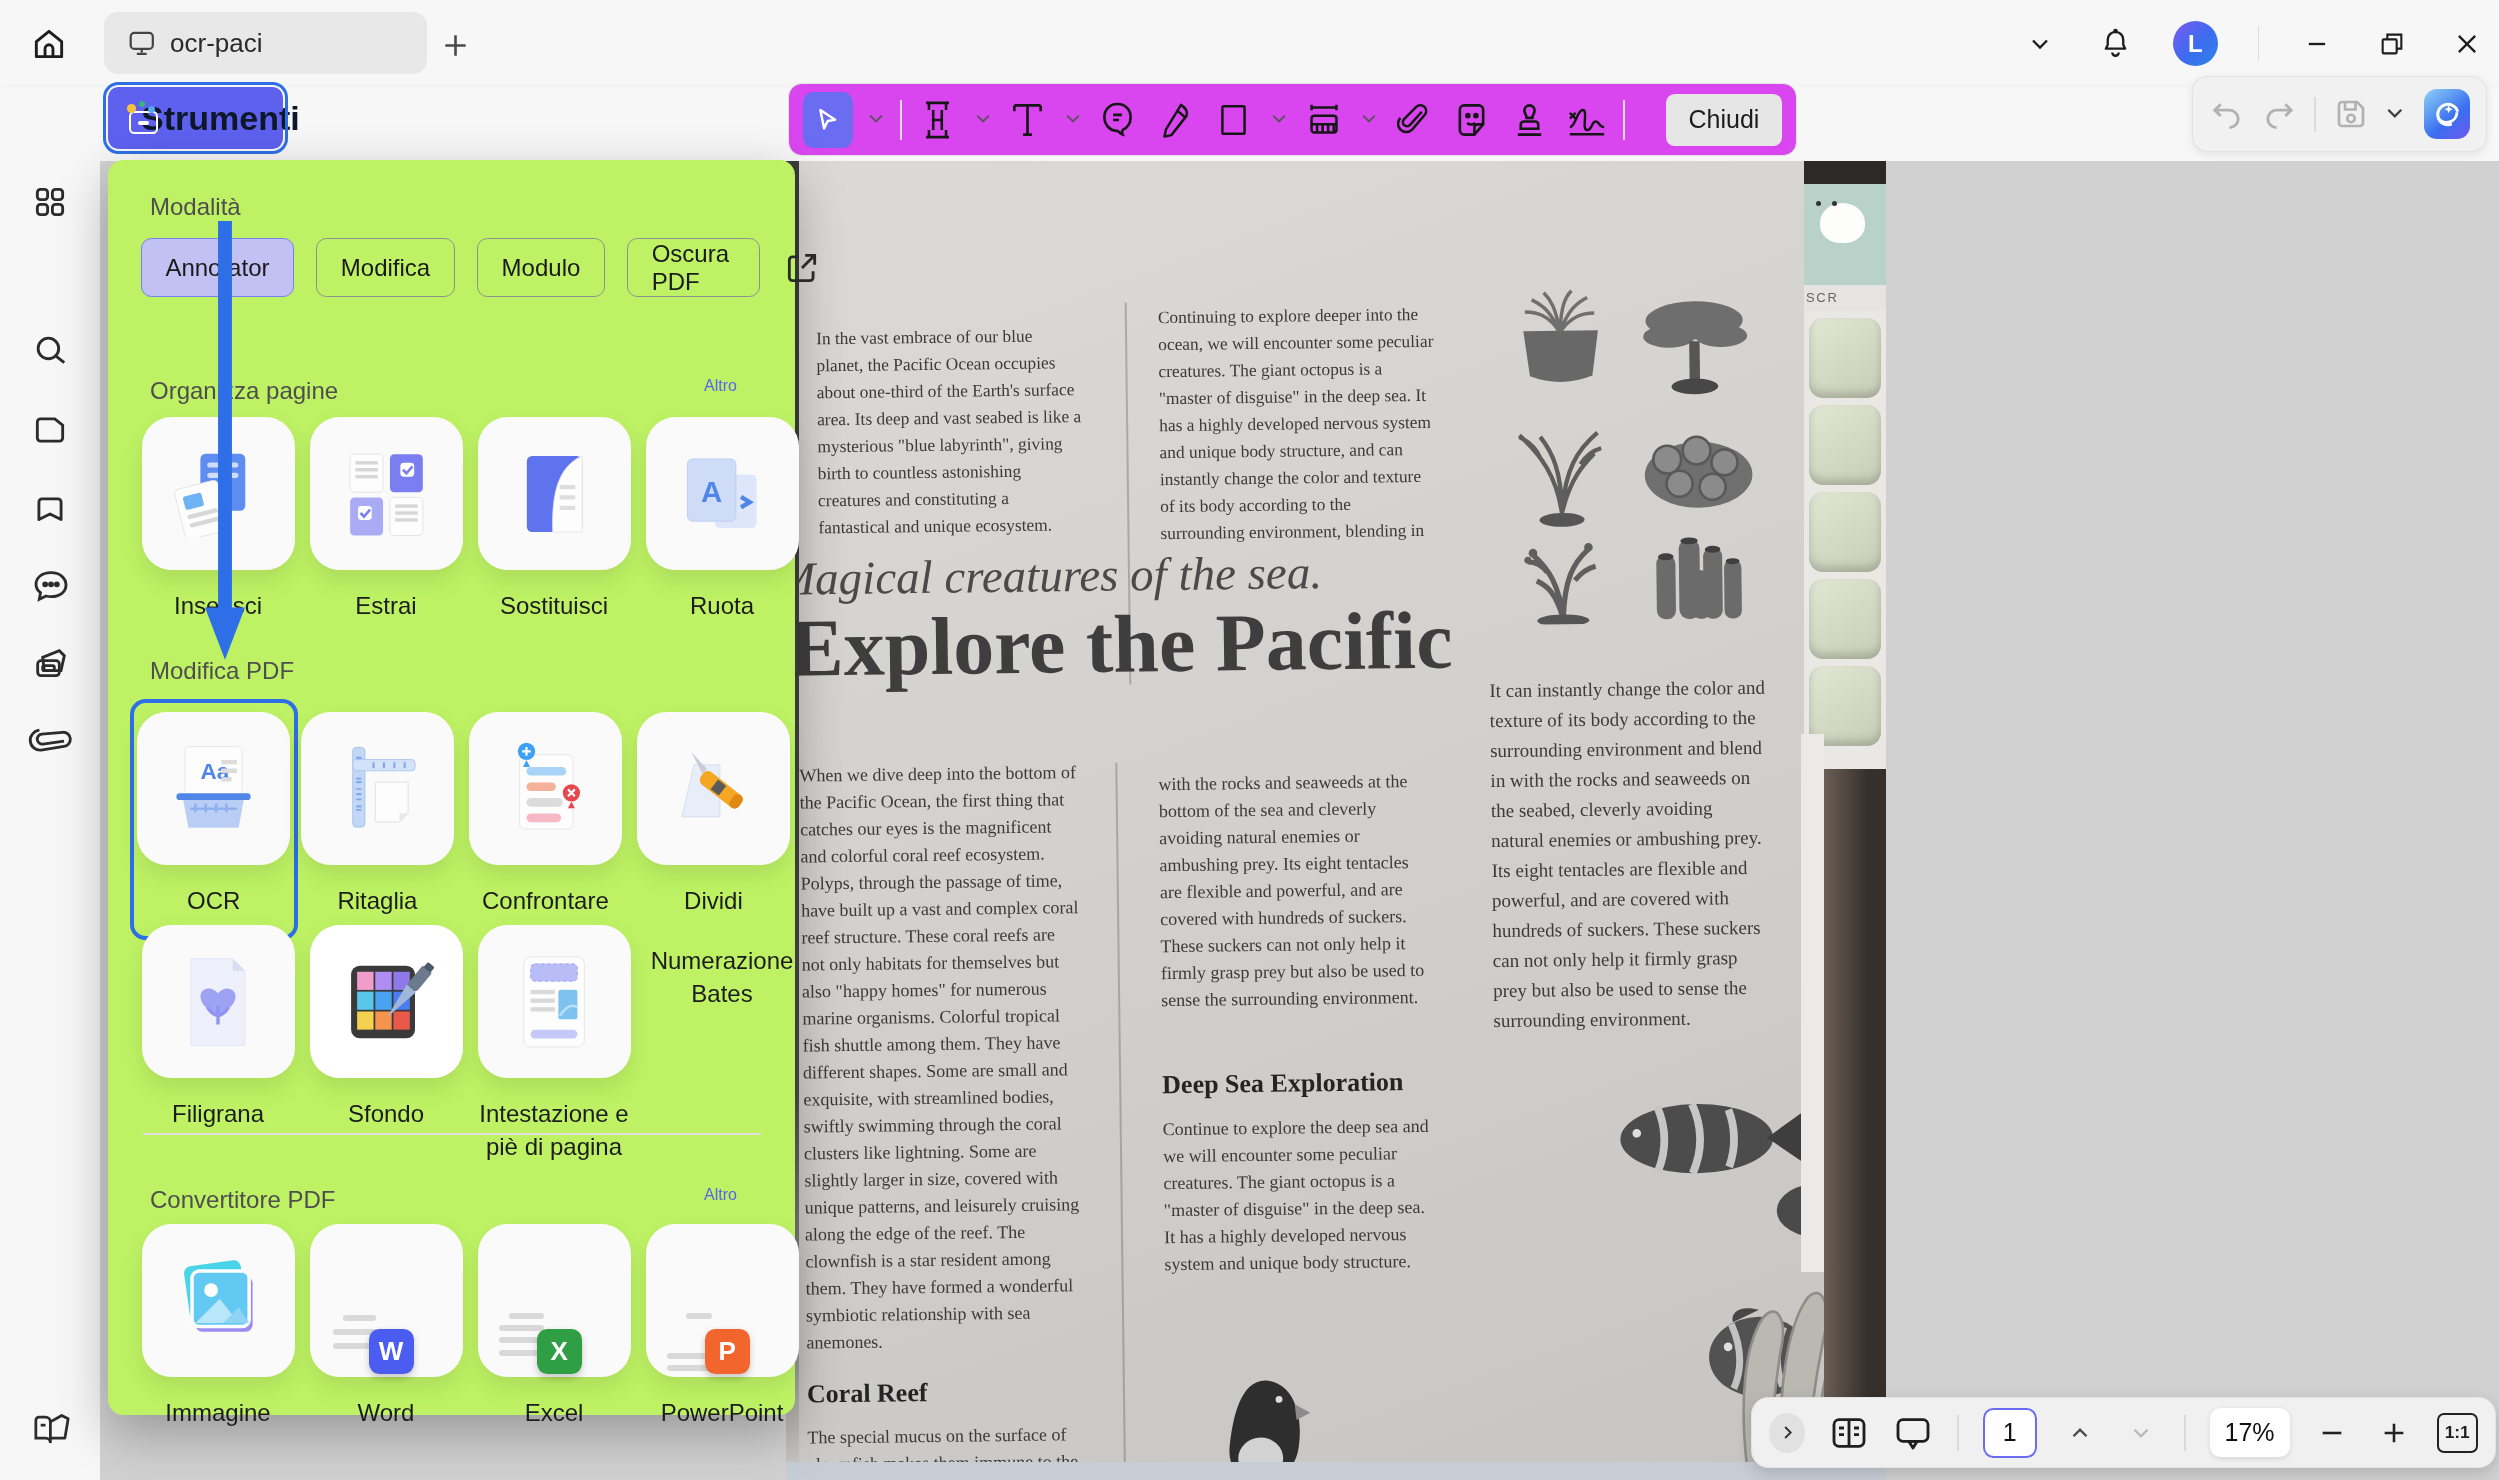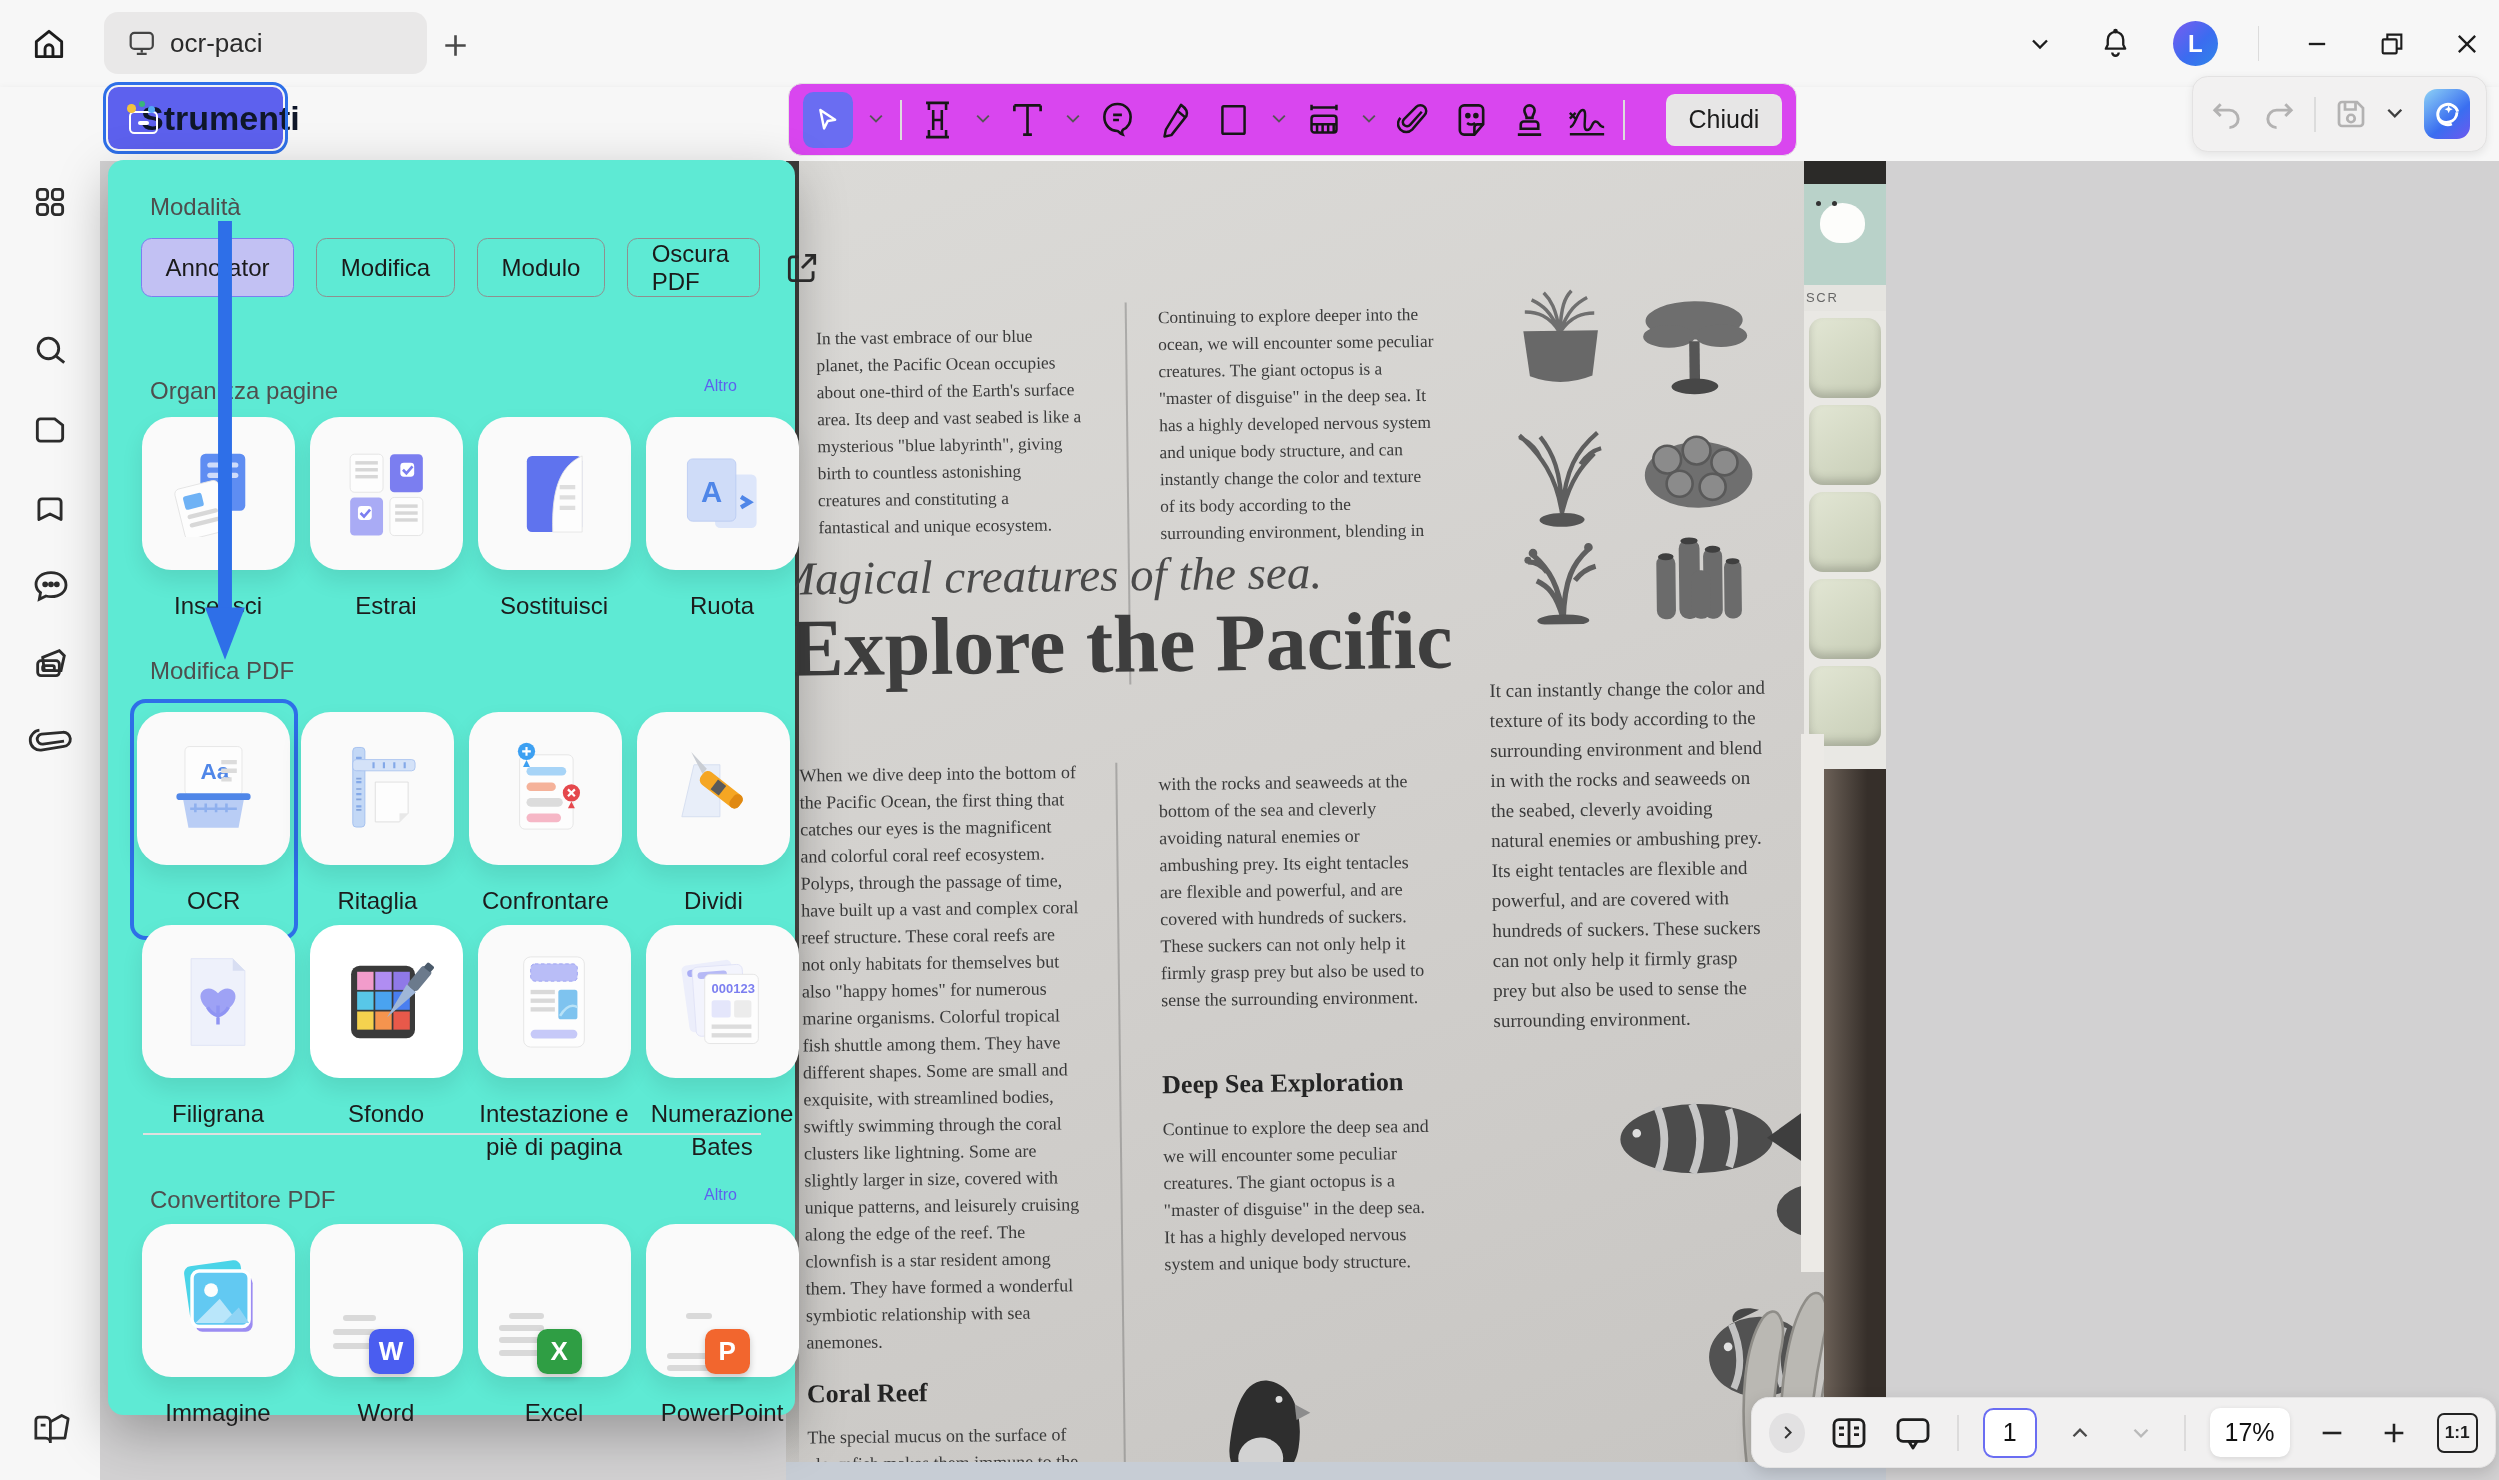--- a/index.html
+++ b/index.html
@@ -76,21 +76,21 @@
   .kb-sticker .e1,.kb-sticker .e2{position:absolute;top:17.4px;width:5.2px;height:5.2px;background:#333;border-radius:50%;}
   .kb-sticker .e1{left:12px;}.kb-sticker .e2{left:28px;}
   .kb-scr{height:26px;background:#e5e4e0;font-size:13px;color:#666;display:flex;align-items:center;padding-left:2px;letter-spacing:1.7px;}
   .key{margin:7px 5.2px;height:80px;border-radius:14px;background:linear-gradient(145deg,#e2e6d4,#c7cdb6);
        box-shadow:inset 0 -5.2px 8.7px rgba(0,0,0,.18);}
   .desk{position:absolute;right:0;top:608px;width:62px;height:713px;background:linear-gradient(90deg,#6b6057,#362f2a 70%);}
   .pstrip{position:absolute;right:62px;top:573px;width:22.6px;height:538px;background:#eceae6;}
   .bstrip{position:absolute;left:0;bottom:0;width:100%;height:19px;background:#c7cdd5;}
 
   
-  #panel{position:absolute;left:108px;top:160px;width:687px;height:1255px;background:#5eead4;border-radius:15.6px;
+  #panel{position:absolute;left:108px;top:160px;width:687px;height:1255px;background:#bef264;border-radius:15.6px;
          box-shadow:0 17.4px 52px rgba(0,0,0,.28);z-index:5;}
   .p-h{position:absolute;left:42px;font-size:24px;color:#4e4e4e;}
   .p-more{position:absolute;right:58px;font-size:16px;color:#5d61ee;cursor:pointer;}
   .chips{position:absolute;left:33px;top:78px;display:flex;gap:22.6px;align-items:center;}
   .chip{height:59px;padding:0 23.4px;border:1.7px solid #8f8f8f;border-radius:10.4px;display:flex;align-items:center;
         font-size:24px;color:#1a1a1a;cursor:pointer;background:transparent;}
   .chip.sel{background:#c2c1f3;border-color:#7b7ef0;}
   .extbtn{width:45px;height:45px;color:#2a2a2a;cursor:pointer;display:flex;align-items:center;justify-content:center;}
   .grid{position:absolute;left:26px;display:flex;}
   .cell{width:168px;display:flex;flex-direction:column;align-items:center;cursor:pointer;}
@@ -750,40 +750,20 @@
                 <rect x="18" y="60" width="28" height="5" fill="#d9d9d9"></rect>
                 <rect x="50" y="40" width="22" height="34" rx="3" fill="#7ec3ef"></rect>
                 <path d="M52 70 q10-16 20-10" stroke="#b8e2f7" stroke-width="3" fill="none"></path>
                 <rect x="18" y="86" width="54" height="10" rx="5" fill="#c6c9f8"></rect>
               </svg>
         </span>
           </div>
         <div class="lbl">Intestazione e piè di pagina</div>
       </div>
       <div class="cell">
-        <div class="tile">
-            <span>
-          <svg width="90" height="94" viewBox="0 0 104 108">
-                <g transform="rotate(-8 40 50)">
-                  <rect x="10" y="8" width="58" height="78" rx="6" fill="#eceefb"></rect>
-                  <rect x="16" y="14" width="34" height="8" rx="4" fill="#a9adf5"></rect>
-                </g>
-                <g transform="rotate(-4 50 55)">
-                  <rect x="20" y="12" width="58" height="80" rx="6" fill="#f3f4fd" stroke="#e0e2f6"></rect>
-                  <rect x="26" y="18" width="34" height="8" rx="4" fill="#b6b9f6"></rect>
-                </g>
-                <rect x="32" y="22" width="62" height="80" rx="6" fill="#fdfdfd" stroke="#e2e2e2"></rect>
-                <text x="40" y="44" font-family="Liberation Sans" font-size="15" font-weight="bold" fill="#7b7ef0">000123</text>
-                <rect x="40" y="52" width="22" height="20" rx="3" fill="#e4e6fb"></rect>
-                <rect x="66" y="52" width="20" height="20" rx="3" fill="#ececec"></rect>
-                <rect x="40" y="80" width="46" height="5" fill="#dcdcdc"></rect>
-                <rect x="40" y="90" width="46" height="5" fill="#dcdcdc"></rect>
-              </svg>
-        </span>
-          </div>
         <div class="lbl">Numerazione Bates</div>
       </div>
     </div>
 
     <div class="pdiv"></div>
 
     <div class="p-h" style="top:1026px;">Convertitore PDF</div>
     <div class="p-more" style="top:1026px;">Altro</div>
 
     <div class="grid" style="top:1064px;">

